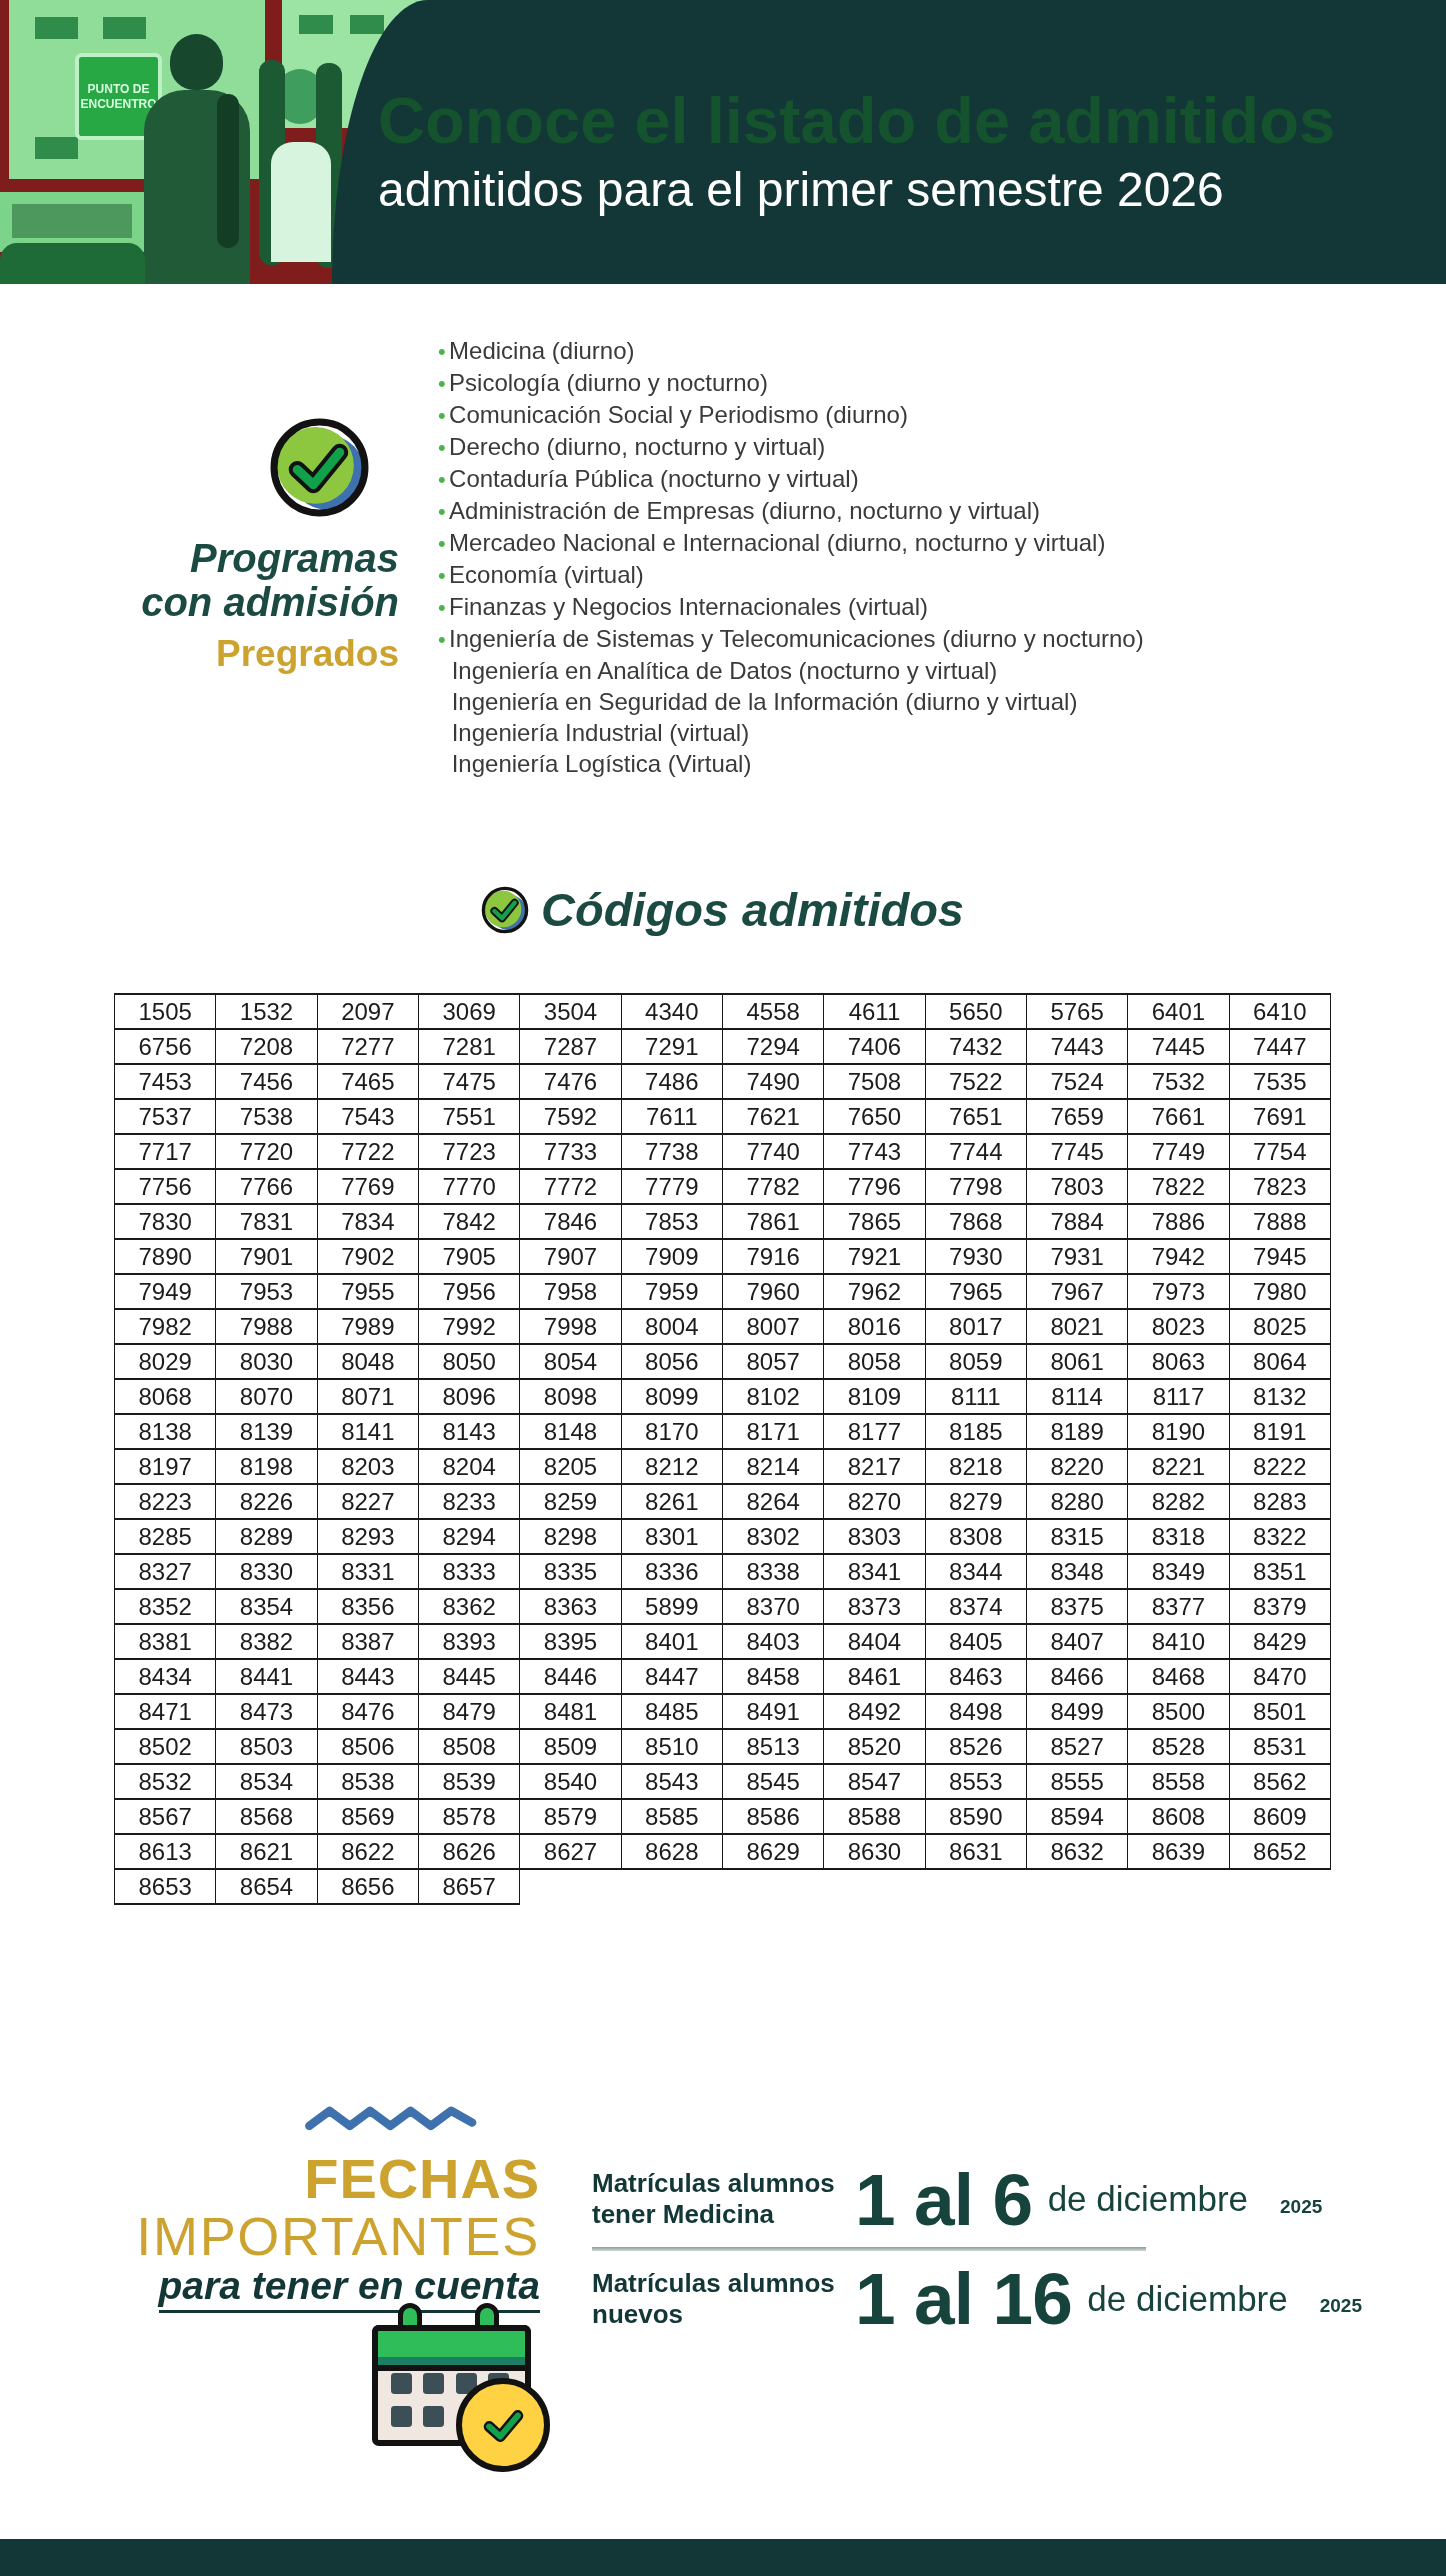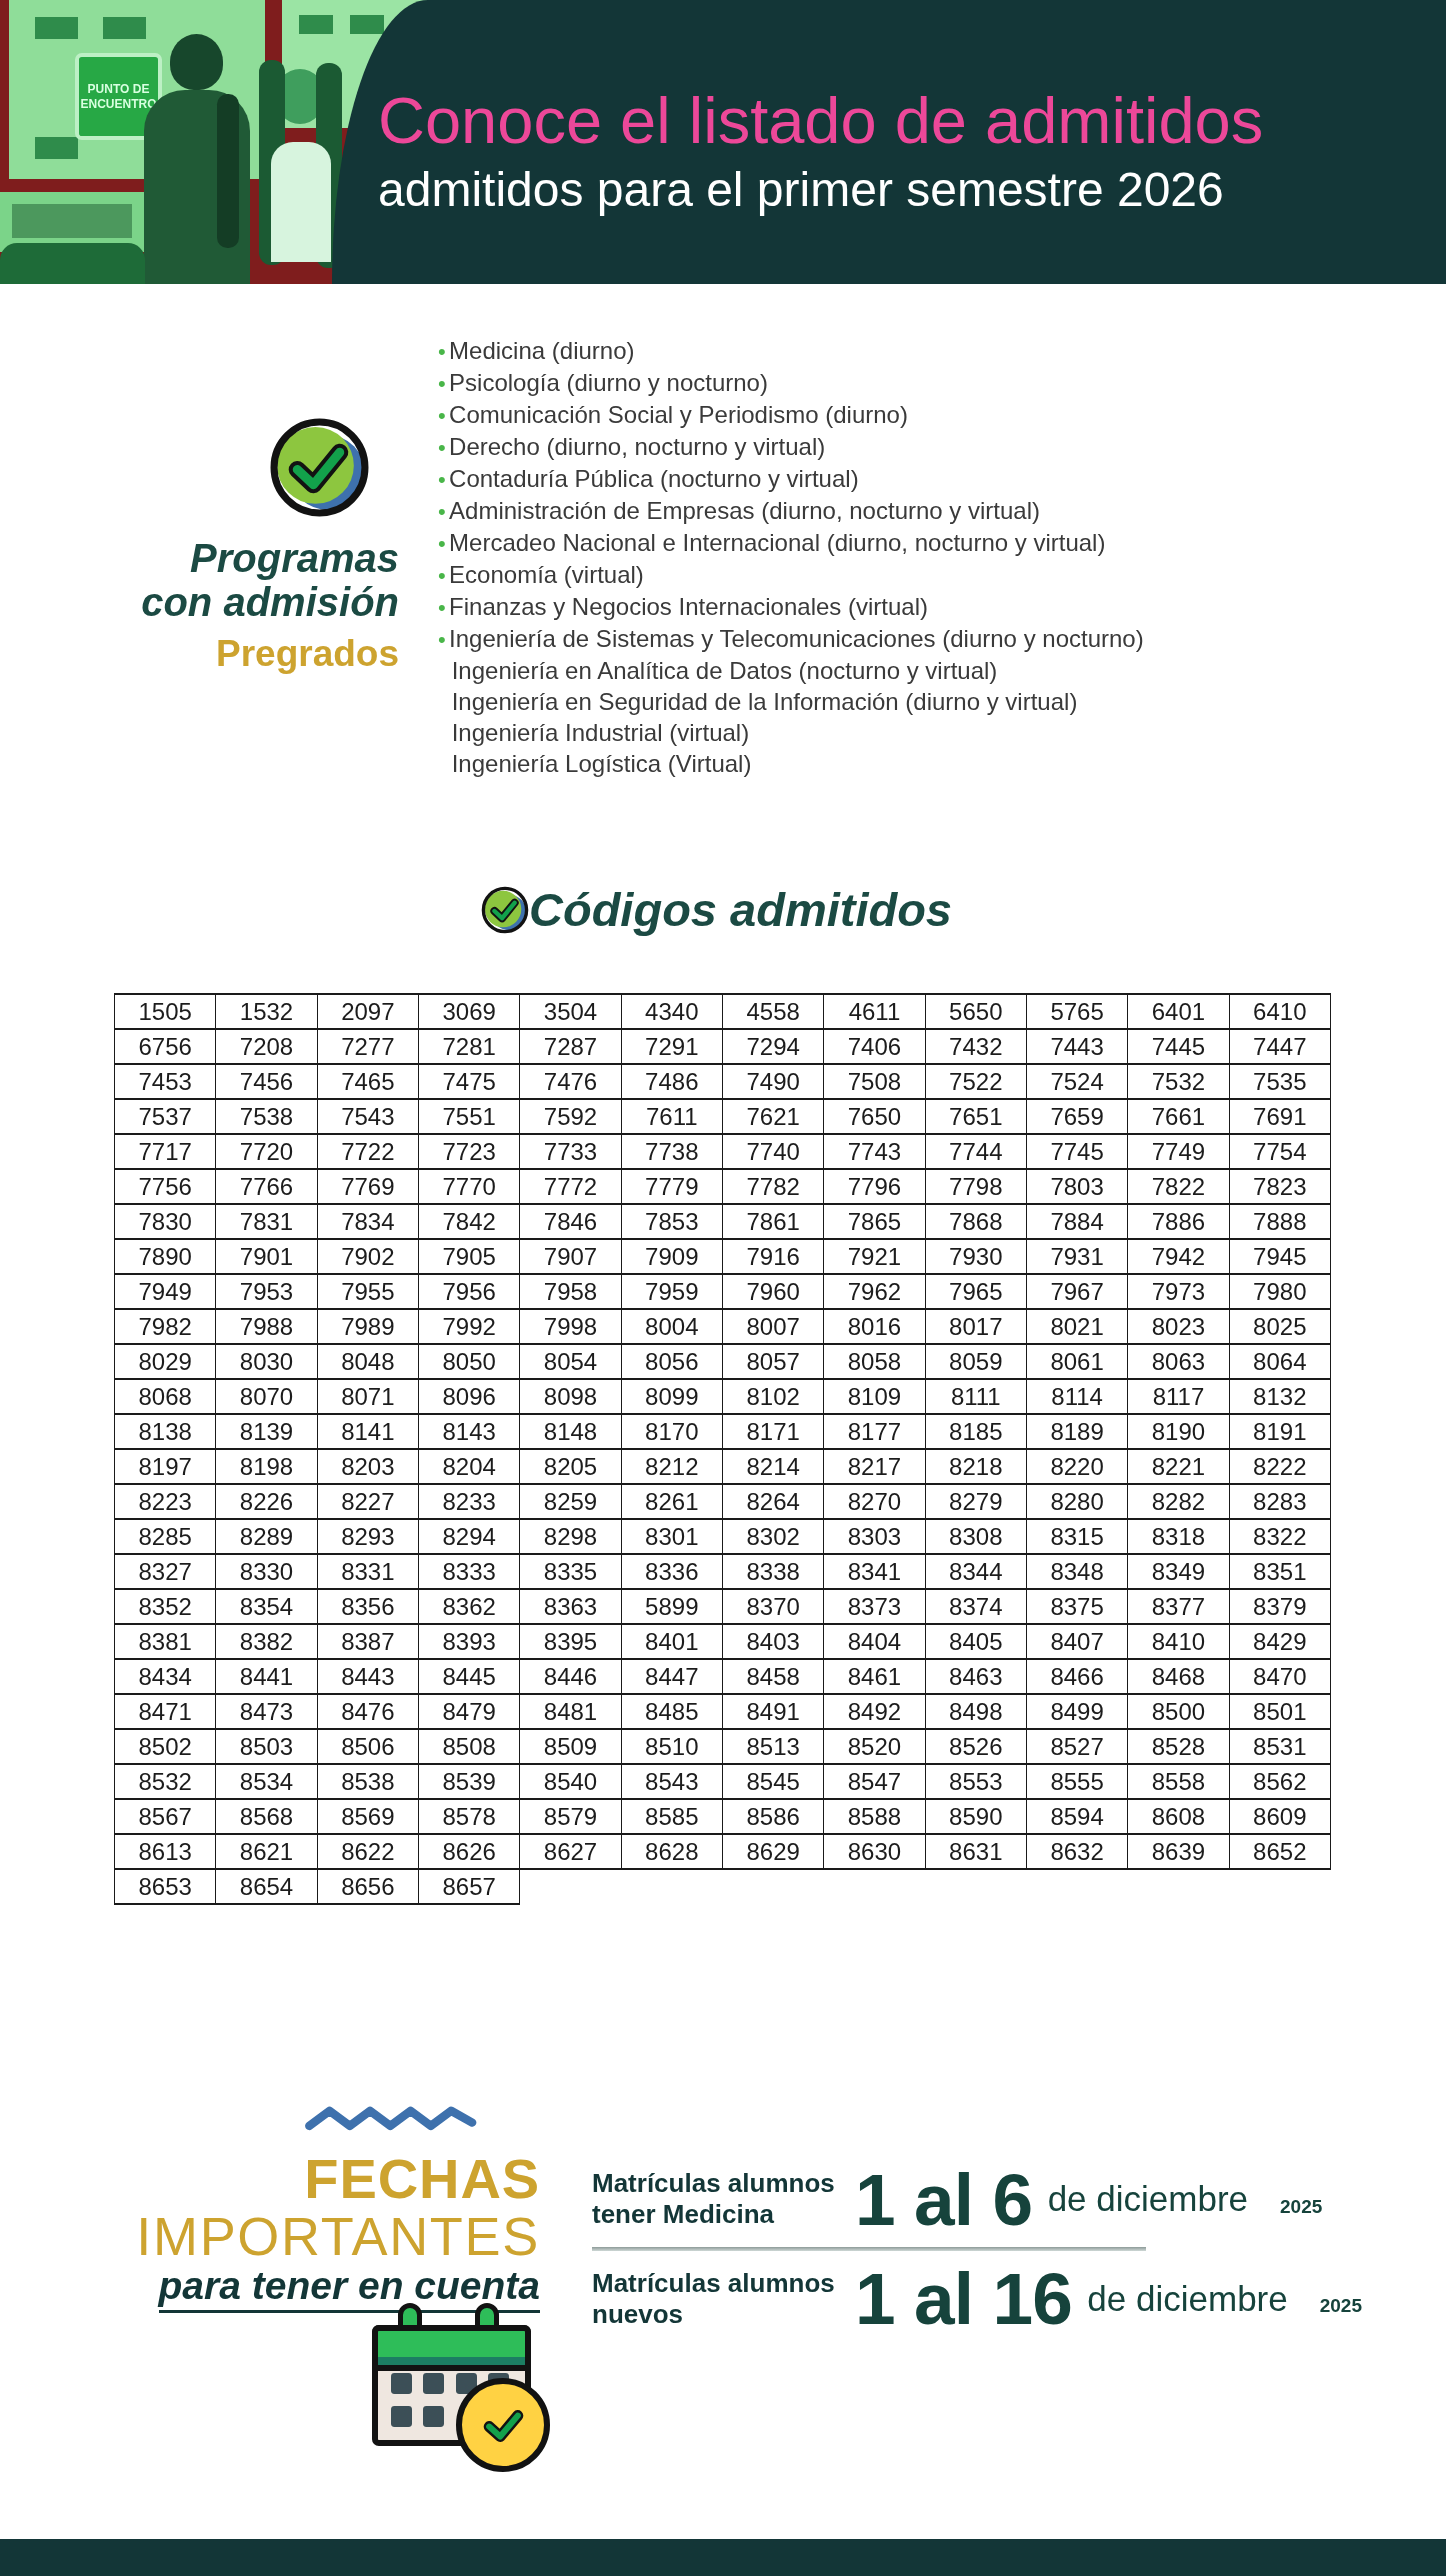--- a/index.html
+++ b/index.html
@@ -18,36 +18,36 @@
     align-items:center;justify-content:center;color:#d8ffe0;font-weight:700;
     font-size:12px;line-height:14.5px;text-align:center;
   }
   .sil{position:absolute;}
   .grass{position:absolute;left:0;bottom:0;width:145px;height:41px;background:#1e6b38;border-radius:17px 17px 0 0;}
   .teal-panel{
     position:absolute;left:332px;top:0;width:1115px;height:284px;
     background:#133637;border-top-left-radius:98px 290px;
   }
   .title-block{position:absolute;left:378px;top:87px;width:1059px;text-align:left;}
-  .title-1{font-size:65px;line-height:68px;font-weight:400;color:#ec4899;letter-spacing:0px;}
+  .title-1{font-size:65px;line-height:68px;font-weight:700;color:#14532d;letter-spacing:0px;}
   .title-2{font-size:48px;line-height:51px;font-weight:400;color:#ffffff;margin-top:8.5px;}
   
   .check-icon{display:block;}
   
   .prog-left{position:absolute;left:51px;top:417px;width:348px;text-align:right;}
   .prog-left .icon-wrap{display:inline-block;margin-right:29px;}
   .prog-h{font-size:40px;line-height:44px;font-weight:800;font-style:italic;color:#1b4a43;margin-top:15.4px;}
   .prog-h2{font-size:40px;line-height:44px;font-weight:800;font-style:italic;color:#1b4a43;}
   .prog-sub{font-size:37px;line-height:41px;font-weight:800;color:#cda32f;margin-top:8.5px;}
   .prog-list{position:absolute;left:438px;top:335px;width:957px;}
   .prog-item{font-size:24px;line-height:31px;color:#3a3a3a;white-space:nowrap;}
   .prog-item .dot{color:#49b649;font-size:22px;margin-right:3.4px;}
   .prog-item.nodot{padding-left:13.7px;}
   
-  .codes-heading{position:absolute;left:481px;top:882px;display:flex;align-items:center;}
+  .codes-heading{position:absolute;left:481px;top:882px;display:flex;align-items:center;gap:12px;}
   .codes-heading .txt{font-size:47px;font-weight:800;font-style:italic;color:#1b4a43;}
   table.codes{
     position:absolute;left:114px;top:993px;width:1217px;border-collapse:collapse;
     table-layout:fixed;
   }
   table.codes td{
     border-left:1.7px solid #1a1a1a;border-right:1.7px solid #1a1a1a;
     border-top:2.6px solid #1a1a1a;border-bottom:2.6px solid #1a1a1a;
     height:33px;text-align:center;vertical-align:middle;
     font-size:24px;color:#1c1c1c;font-weight:500;letter-spacing:0px;padding:0;

